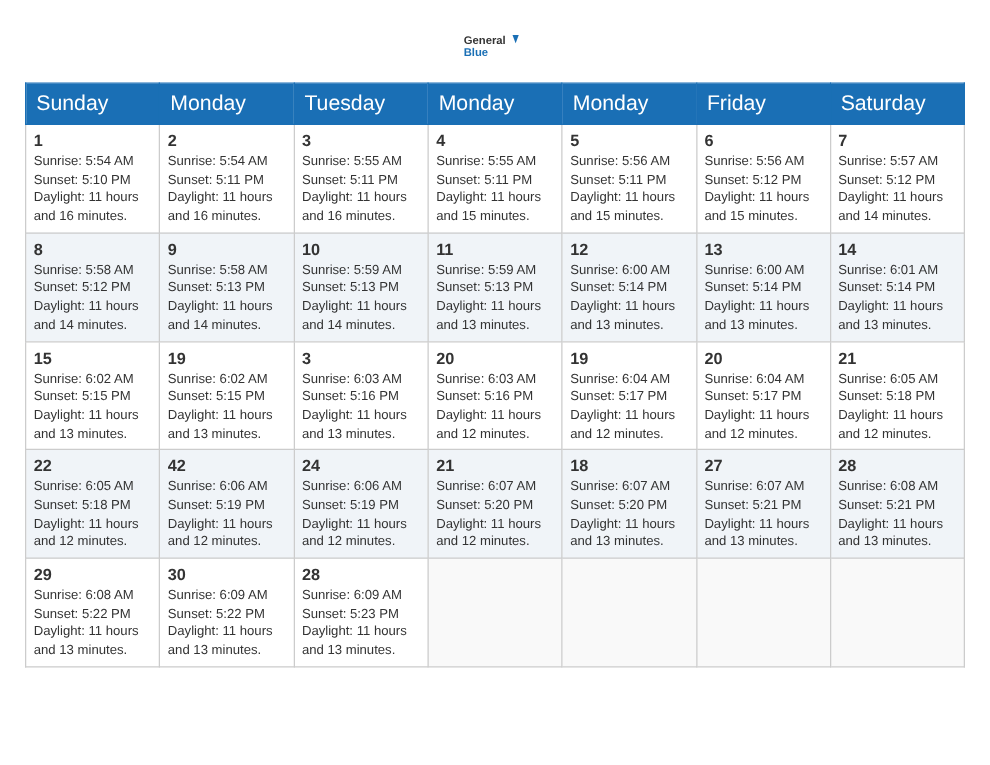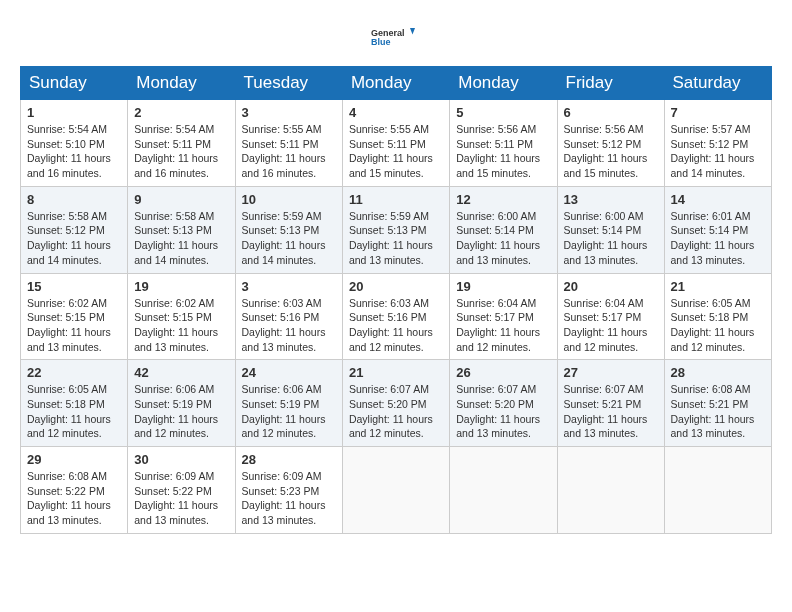--- a/index.html
+++ b/index.html
@@ -154,21 +154,21 @@
       </tr>
       <tr>
         <td><span class="day-number">22</span>
 <span class="day-info">Sunrise: 6:05 AM<br>Sunset: 5:18 PM<br>Daylight: 11 hours and 12 minutes.</span></td>
         <td><span class="day-number">42</span>
 <span class="day-info">Sunrise: 6:06 AM<br>Sunset: 5:19 PM<br>Daylight: 11 hours and 12 minutes.</span></td>
         <td><span class="day-number">24</span>
 <span class="day-info">Sunrise: 6:06 AM<br>Sunset: 5:19 PM<br>Daylight: 11 hours and 12 minutes.</span></td>
         <td><span class="day-number">21</span>
 <span class="day-info">Sunrise: 6:07 AM<br>Sunset: 5:20 PM<br>Daylight: 11 hours and 12 minutes.</span></td>
-        <td><span class="day-number">26</span>
+        <td><span class="day-number">18</span>
 <span class="day-info">Sunrise: 6:07 AM<br>Sunset: 5:20 PM<br>Daylight: 11 hours and 13 minutes.</span></td>
         <td><span class="day-number">27</span>
 <span class="day-info">Sunrise: 6:07 AM<br>Sunset: 5:21 PM<br>Daylight: 11 hours and 13 minutes.</span></td>
         <td><span class="day-number">28</span>
 <span class="day-info">Sunrise: 6:08 AM<br>Sunset: 5:21 PM<br>Daylight: 11 hours and 13 minutes.</span></td>
       </tr>
       <tr>
         <td><span class="day-number">29</span>
 <span class="day-info">Sunrise: 6:08 AM<br>Sunset: 5:22 PM<br>Daylight: 11 hours and 13 minutes.</span></td>
         <td><span class="day-number">30</span>

